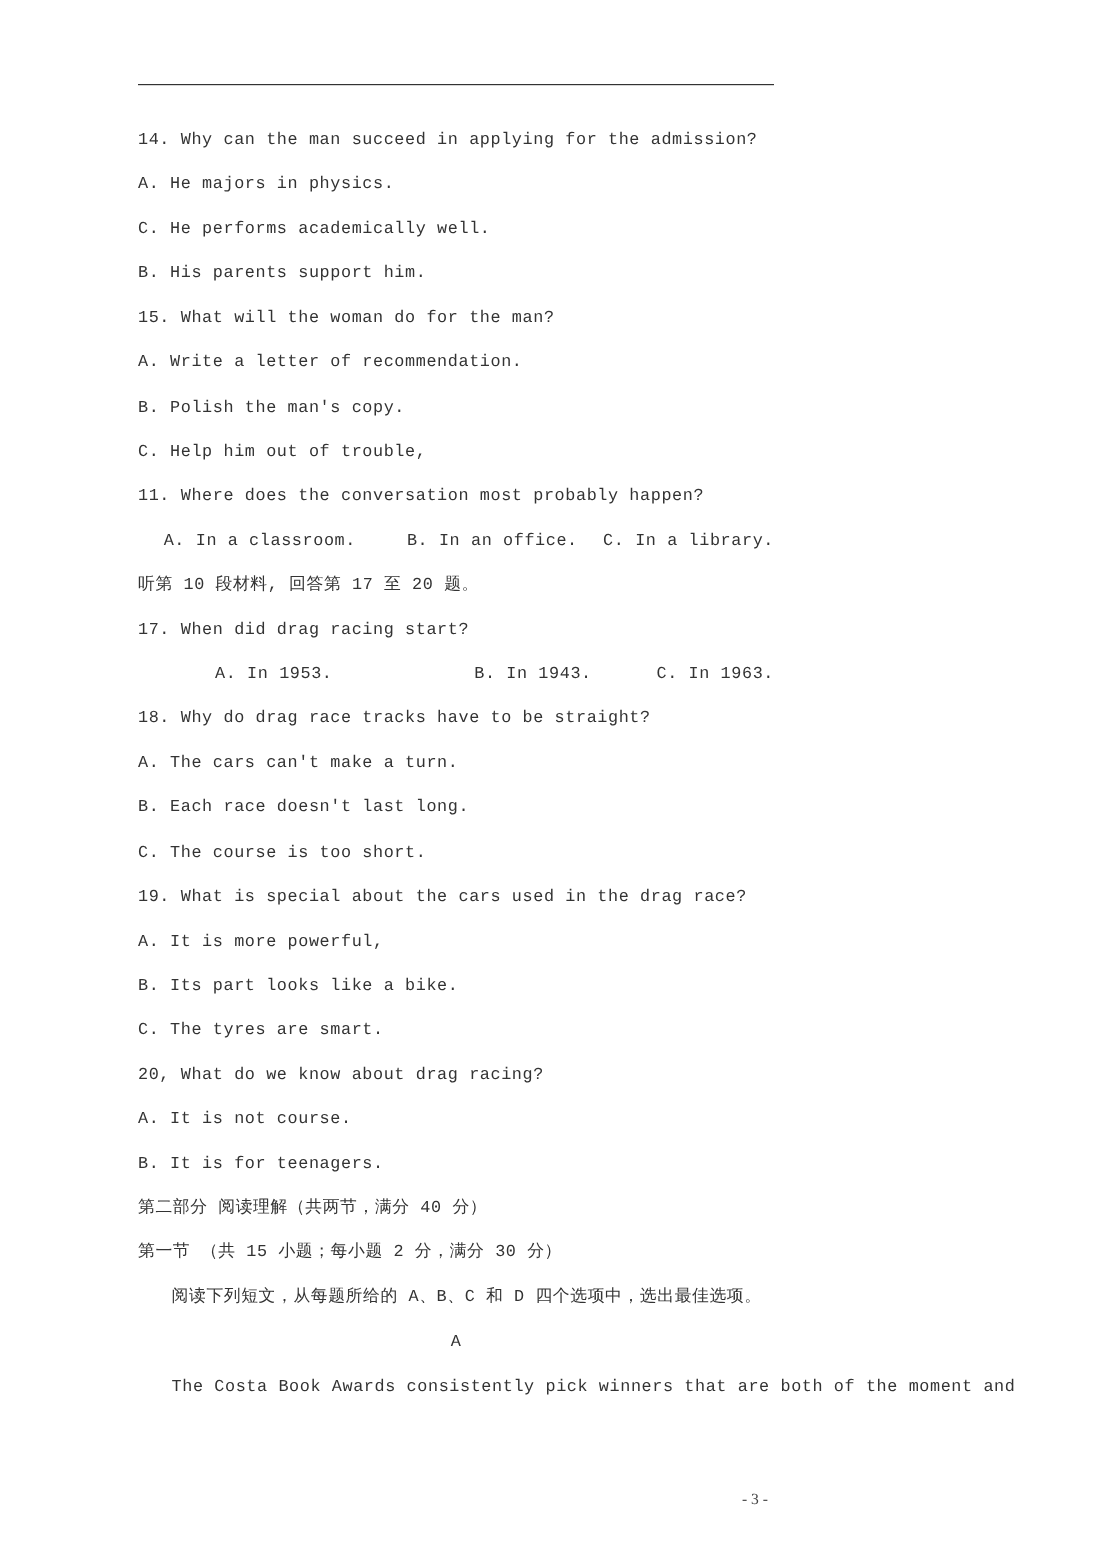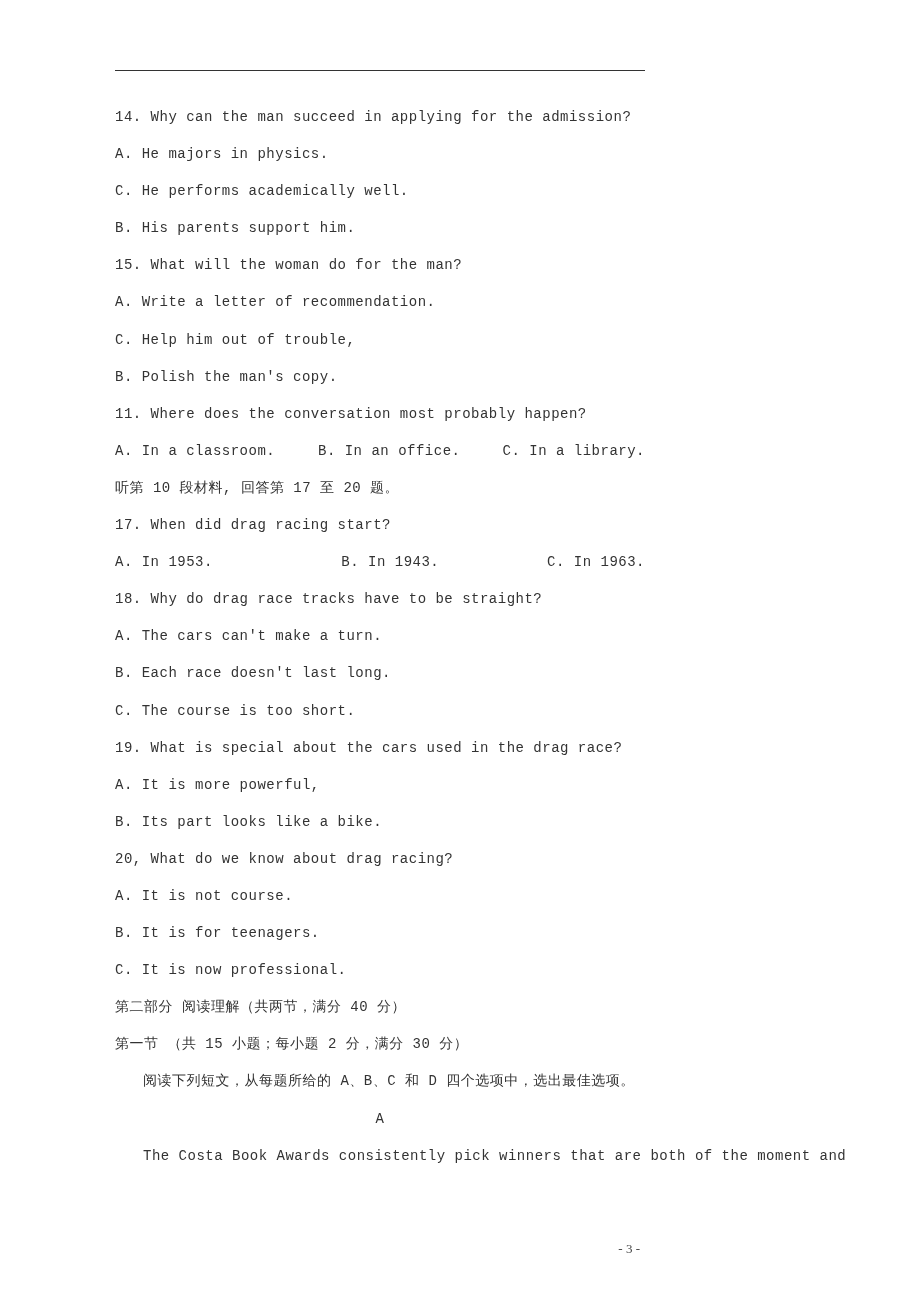--- a/index.html
+++ b/index.html
@@ -25,20 +25,21 @@
     font-size: 14px;
     line-height: 2.65;
     letter-spacing: 0.5px;
   }
   .line {
     white-space: nowrap;
   }
   .opts {
     display: flex;
     width: 100%;
+    text-align: center;
   }
   .col-a { width: 275px; }
   .col-b { width: 250px; }
   .col-c { flex: 1; }
   .opts span { white-space: nowrap; }
   .center {
     text-align: center;
   }
   .indent {
     text-indent: 2em;
@@ -60,22 +61,22 @@
 
   <div class="body">
 
     <div class="line">14. Why can the man succeed in applying for the admission?</div>
     <div class="line">A. He majors in physics.</div>
     <div class="line">C. He performs academically well.</div>
     <div class="line">B. His parents support him.</div>
 
     <div class="line">15. What will the woman do for the man?</div>
     <div class="line">A. Write a letter of recommendation.</div>
+    <div class="line">B. Polish the man's copy.</div>
     <div class="line">C. Help him out of trouble,</div>
-    <div class="line">B. Polish the man's copy.</div>
 
     <div class="line">11. Where does the conversation most probably happen?</div>
     <div class="opts">
       <span class="col-a">A. In a classroom.</span>
       <span class="col-b">B. In an office.</span>
       <span class="col-c">C. In a library.</span>
     </div>
 
     <div class="line">听第 10 段材料, 回答第 17 至 20 题。</div>
 
@@ -87,25 +88,25 @@
     </div>
 
     <div class="line">18. Why do drag race tracks have to be straight?</div>
     <div class="line">A. The cars can't make a turn.</div>
     <div class="line">B. Each race doesn't last long.</div>
     <div class="line">C. The course is too short.</div>
 
     <div class="line">19. What is special about the cars used in the drag race?</div>
     <div class="line">A. It is more powerful,</div>
     <div class="line">B. Its part looks like a bike.</div>
+    <div class="line">C. The tyres are smart.</div>
 
     <div class="line">20, What do we know about drag racing?</div>
     <div class="line">A. It is not course.</div>
     <div class="line">B. It is for teenagers.</div>
-    <div class="line">C. It is now professional.</div>
 
     <div class="line">第二部分 阅读理解（共两节，满分 40 分）</div>
     <div class="line">第一节 （共 15 小题；每小题 2 分，满分 30 分）</div>
     <div class="line indent">阅读下列短文，从每题所给的 A、B、C 和 D 四个选项中，选出最佳选项。</div>
     <div class="line center">A</div>
     <div class="line indent">The Costa Book Awards consistently pick winners that are both of the moment and</div>
   </div>
 
   <div class="page-number">- 3 -</div>
 </div>

